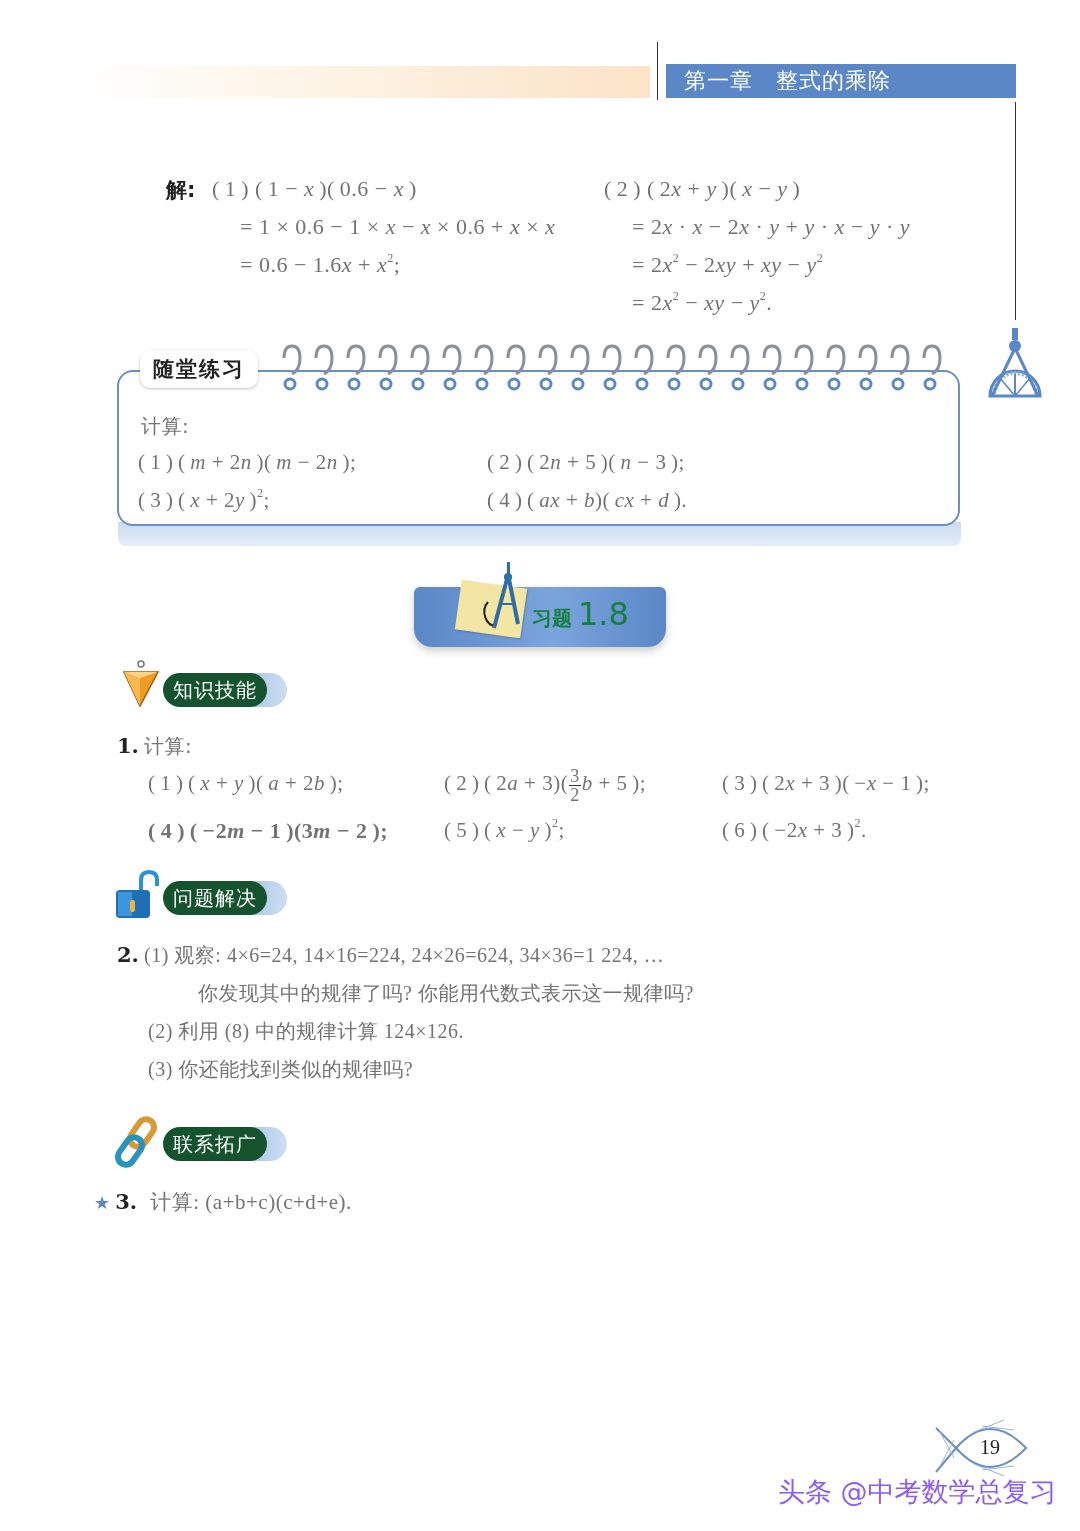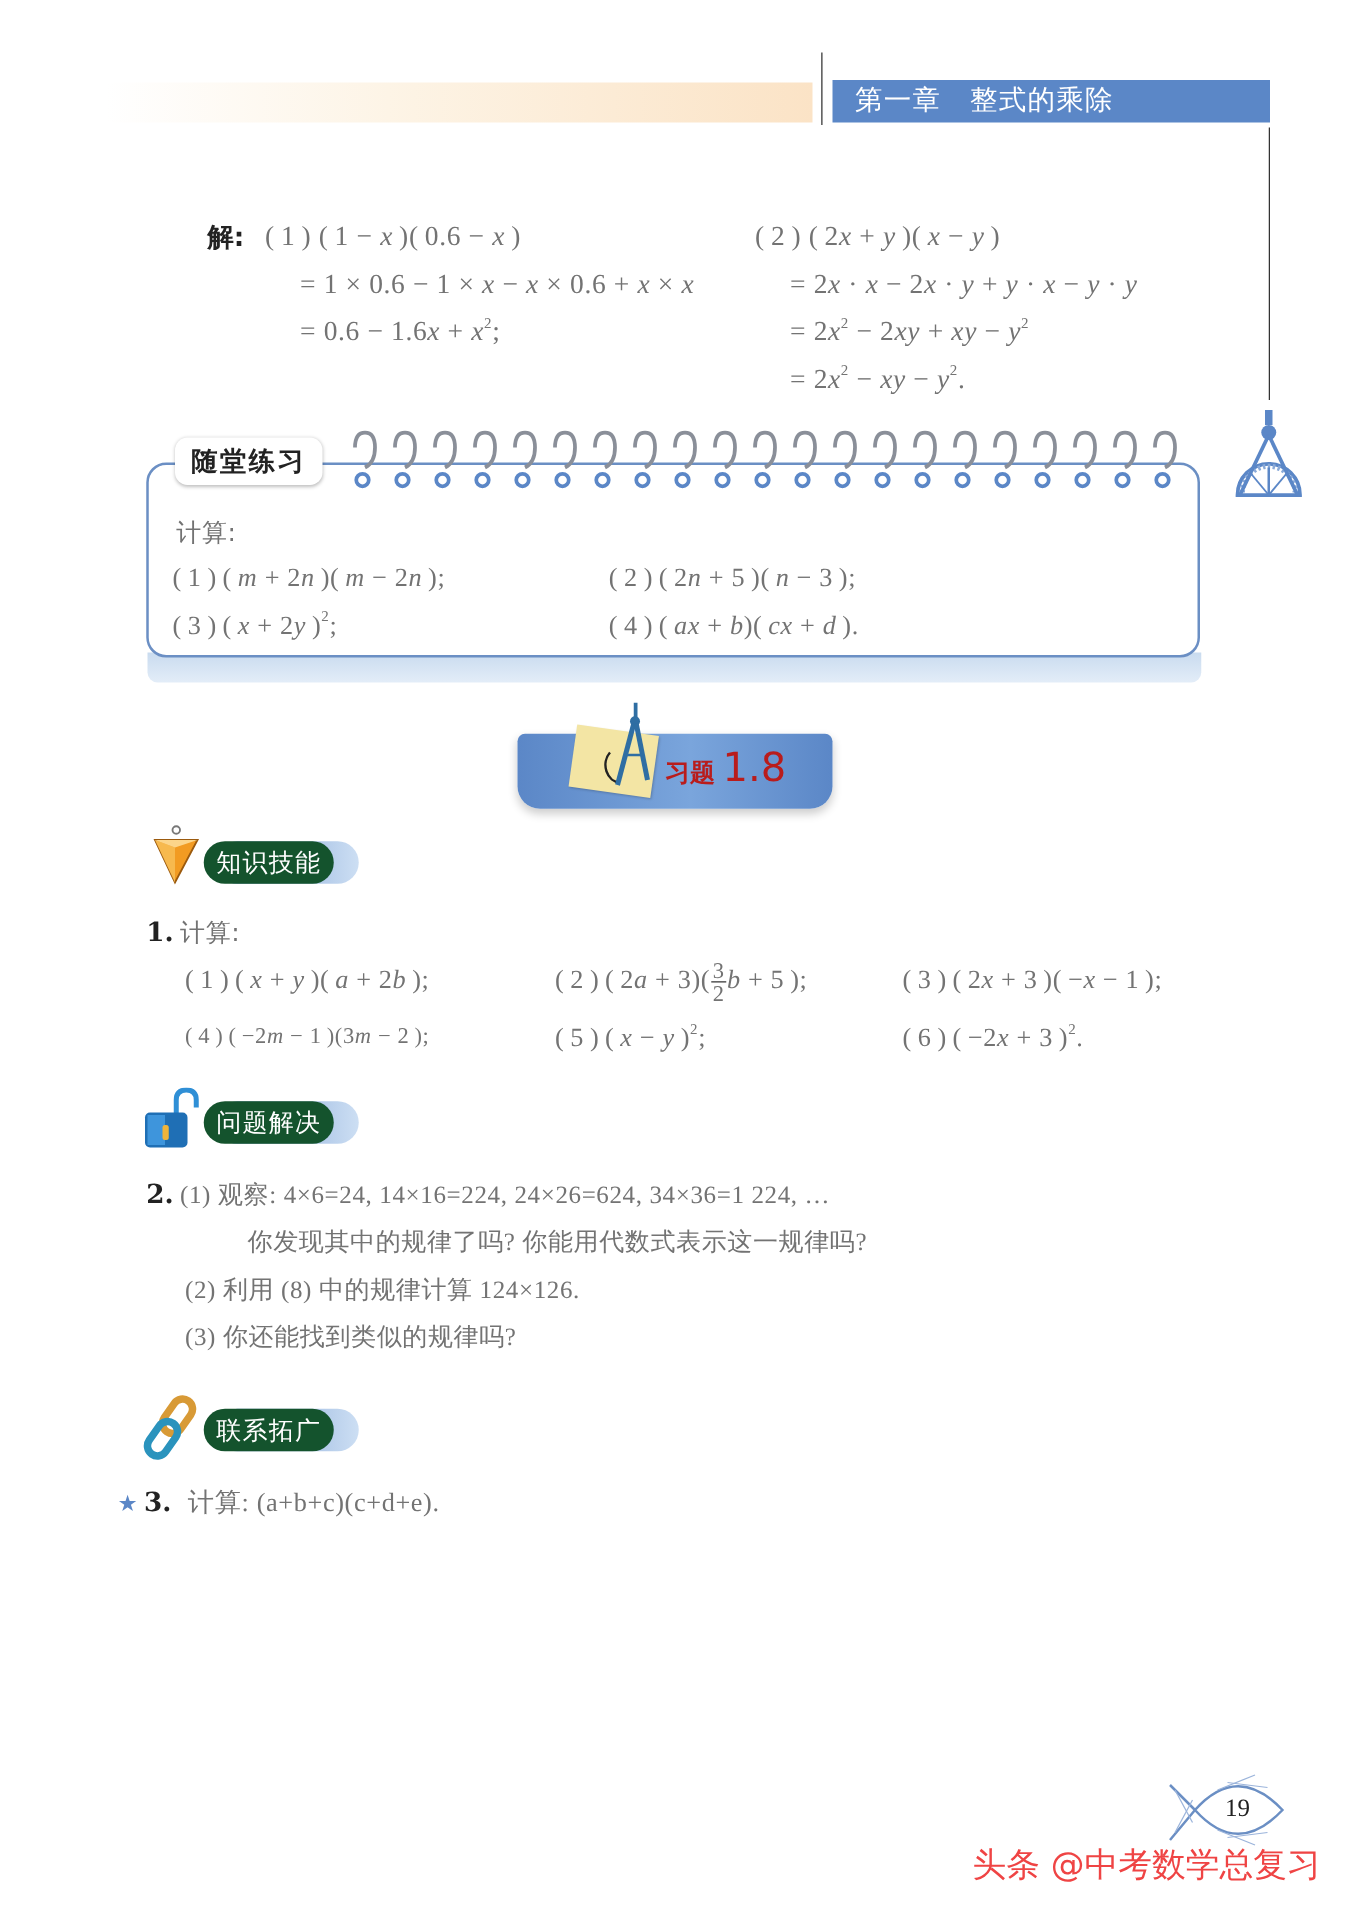--- a/index.html
+++ b/index.html
@@ -49,40 +49,40 @@
   
   .ex-banner {
     left:414px; top:587px; width:252px; height:60px;
     background:linear-gradient(90deg,#5b87c7 0%,#7aa5dc 55%,#5b87c7 100%);
     border-radius:6px 6px 18px 18px; box-shadow:0 4px 8px rgba(0,0,0,0.2);
   }
   .ex-note {
     left:458px; top:584px; width:66px; height:50px; background:#f3e5a4;
     transform:rotate(8deg); box-shadow:1px 1px 2px rgba(0,0,0,0.2);
   }
-  .ex-title { left:532px; top:595px; color:#b91c1c; font-family:"DejaVu Sans", sans-serif; white-space:nowrap; }
+  .ex-title { left:532px; top:595px; color:#15803d; font-family:"DejaVu Sans", sans-serif; white-space:nowrap; }
   .ex-title .small { font-size:20px; font-weight:bold; }
   .ex-title .big { font-size:32px; margin-left:6px; }
 
   
   .pill-wrap { height:34px; }
   .pill-back { position:absolute; left:10px; top:0; width:114px; height:34px; border-radius:17px;
     background:linear-gradient(90deg,#5b87c7,#c7dbf2); opacity:0.9; }
   .pill {
     position:absolute; left:0; top:0; width:104px; height:34px; border-radius:17px;
     background:#14532d; color:#fff; font-family:"DejaVu Sans", sans-serif; font-size:20px;
     line-height:34px; text-align:center; letter-spacing:1px;
   }
   .q-num { font-family:"DejaVu Serif", serif; font-weight:bold; font-size:21px; color:#222; }
   .frac { display:inline-block; vertical-align:middle; text-align:center; font-size:18px; line-height:18px; margin:0 1px; }
   .frac span { display:block; }
   .frac .num { border-bottom:1.5px solid #333; padding:0 1px; }
 
   .watermark {
-    left:778px; top:1474px; font-family:"DejaVu Sans", sans-serif; font-size:27px; color:#ef4444;
+    left:778px; top:1474px; font-family:"DejaVu Sans", sans-serif; font-size:27px; color:#8b5cf6;
     white-space:nowrap; text-shadow:1px 1px 0 #fff, -1px -1px 0 #fff;
   }
 </style>
 </head>
 <body>
 
 <div class="abs header-band"></div>
 <div class="abs vline1"></div>
 <div class="abs chapter-box">第一章　整式的乘除</div>
 <div class="abs vline2"></div>
@@ -180,21 +180,21 @@
 </div>
 
 <div class="abs" style="left:117px; top:733px;">
   <span class="q-num">1.</span>
   <span class="m cjk" style="font-size:20px;">计算:</span>
 </div>
 
 <div class="abs m" style="left:148px; top:771px; font-size:21px;">( 1 ) ( <i>x</i> + <i>y</i> )( <i>a</i> + 2<i>b</i> );</div>
 <div class="abs m" style="left:444px; top:763px; font-size:21px; line-height:40px;">( 2 ) ( 2<i>a</i> + 3)(<span class="frac"><span class="num">3</span><span>2</span></span><i>b</i> + 5 );</div>
 <div class="abs m" style="left:722px; top:771px; font-size:21px;">( 3 ) ( 2<i>x</i> + 3 )( −<i>x</i> − 1 );</div>
-<div class="abs m" style="left:148px; top:818px; font-size:18px;">( 4 ) ( −2<i>m</i> − 1 )(3<i>m</i> − 2 );</div>
+<div class="abs m" style="left:148px; top:818px; font-size:22px;font-weight:bold;">( 4 ) ( −2<i>m</i> − 1 )(3<i>m</i> − 2 );</div>
 <div class="abs m" style="left:444px; top:818px; font-size:21px;">( 5 ) ( <i>x</i> − <i>y</i> )<sup>2</sup>;</div>
 <div class="abs m" style="left:722px; top:818px; font-size:21px;">( 6 ) ( −2<i>x</i> + 3 )<sup>2</sup>.</div>
 
 <div class="abs" style="left:113px; top:870px; width:48px; height:50px;">
   <svg width="48" height="50" viewBox="0 0 48 50">
     <path d="M28 22 V10 Q28 2 36 2 Q44 2 44 10 V16" fill="none" stroke="#2f8fd6" stroke-width="4"></path>
     <rect x="3" y="20" width="34" height="28" rx="4" fill="#1f6fb5"></rect>
     <rect x="5" y="22" width="14" height="24" fill="#3e95dc"></rect>
     <rect x="17" y="30" width="5" height="12" rx="2" fill="#f0b43a"></rect>
   </svg>

